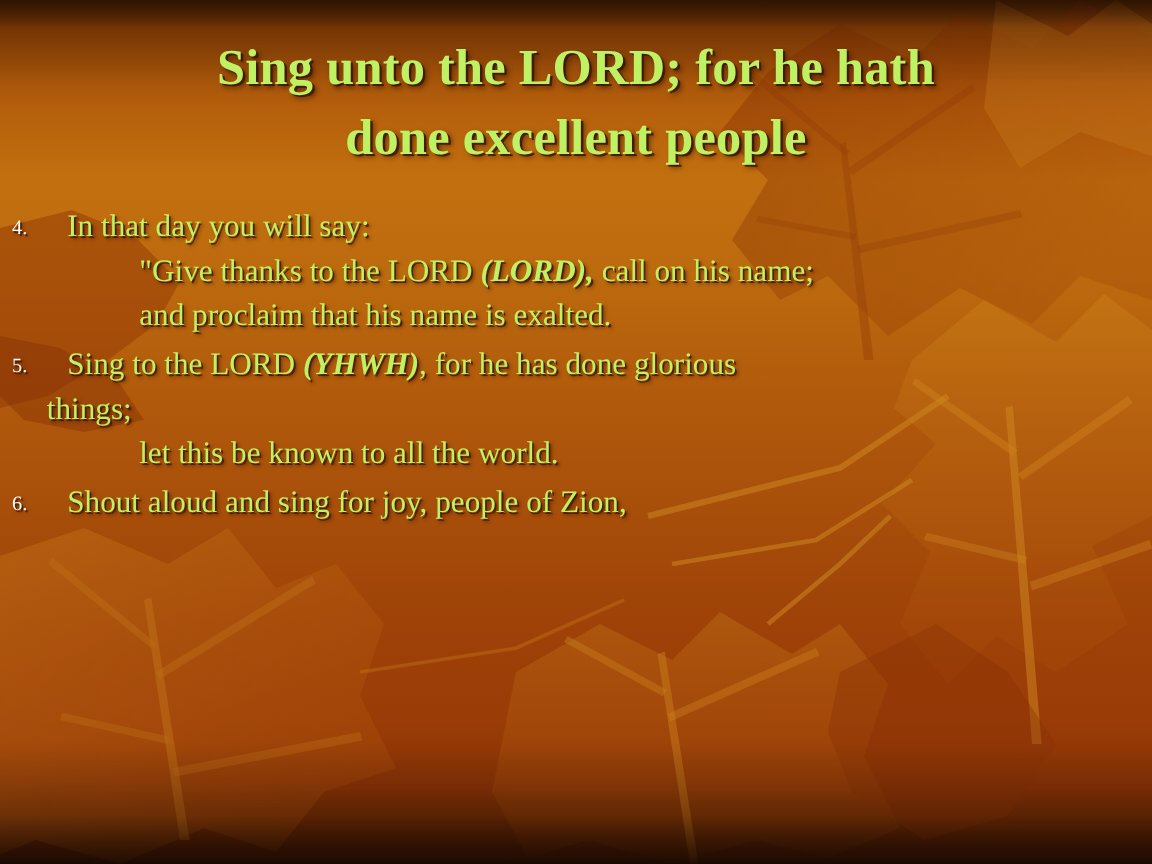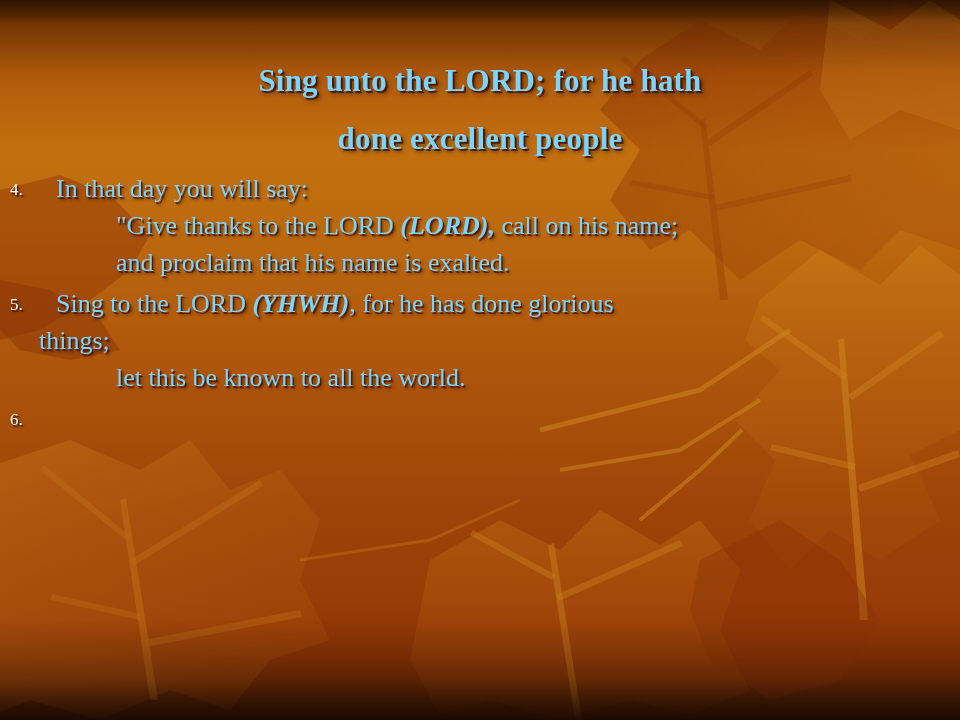--- a/index.html
+++ b/index.html
@@ -62,28 +62,27 @@
     inset: 0;
   }
 
   .title {
     position: absolute;
     top: 28px;
     left: 40px;
     width: 880px;
     text-align: center;
     font-weight: bold;
-    font-size: 31px;
+    font-size: 42px;
     line-height: 58px;
-    color: #7dd3fc;
+    color: #bef264;
     text-shadow:
       2px 2px 0px rgba(60,22,4,0.85),
       3px 3px 4px rgba(40,14,2,0.55);
     letter-spacing: 0.2px;
-    margin-top: 24px;
   }
   .title .tline { display: block; white-space: nowrap; }
 
   .body-list {
     position: absolute;
     top: 170px;
     left: 0;
     width: 960px;
   }
 
@@ -100,21 +99,21 @@
     font-size: 17px;
     line-height: 20px;
     color: #FFFFFF;
     text-shadow: 1.5px 1.5px 0px rgba(60,22,4,0.8), 2px 2px 3px rgba(35,12,2,0.5);
   }
   .lines {
     margin-left: 56px;
     margin-right: 8px;
   }
   .line {
-    color: #7dd3fc;
+    color: #bef264;
     font-size: 26px;
     line-height: 37px;
     white-space: nowrap;
     text-shadow:
       1.5px 1.5px 0px rgba(70,26,5,0.85),
       2.5px 2.5px 3px rgba(40,14,2,0.5);
     font-family: Liberation Serif, serif;
   }
   .line.indent { padding-left: 60px; }
   .line.outdent { margin-left: -56px; padding-left: 39px; }
@@ -234,18 +233,19 @@
           <div class="marker">5.</div>
           <div class="lines">
             <div class="line"><span> Sing to the LORD </span><span class="yhwh">(YHWH)</span><span>, for he has done glorious</span></div>
             <div class="line outdent"><span>things;</span></div>
             <div class="line indent"><span>let this be known to all the world.</span></div>
           </div>
         </div>
         <div class="item item-6">
           <div class="marker">6.</div>
           <div class="lines">
+            <div class="line"><span> Shout aloud and sing for joy, people of Zion,</span></div>
           </div>
         </div>
       </div>
 
   </div>
 </div>
 
 </body></html>

